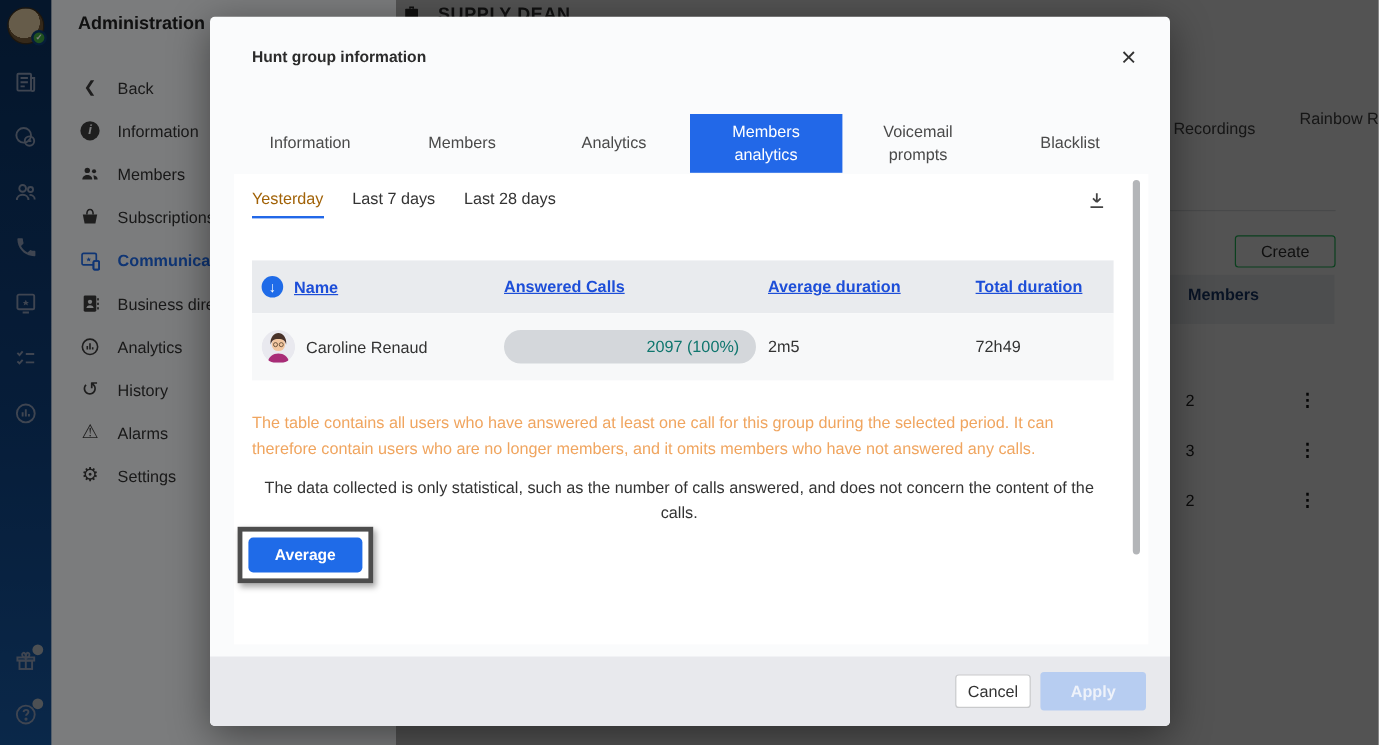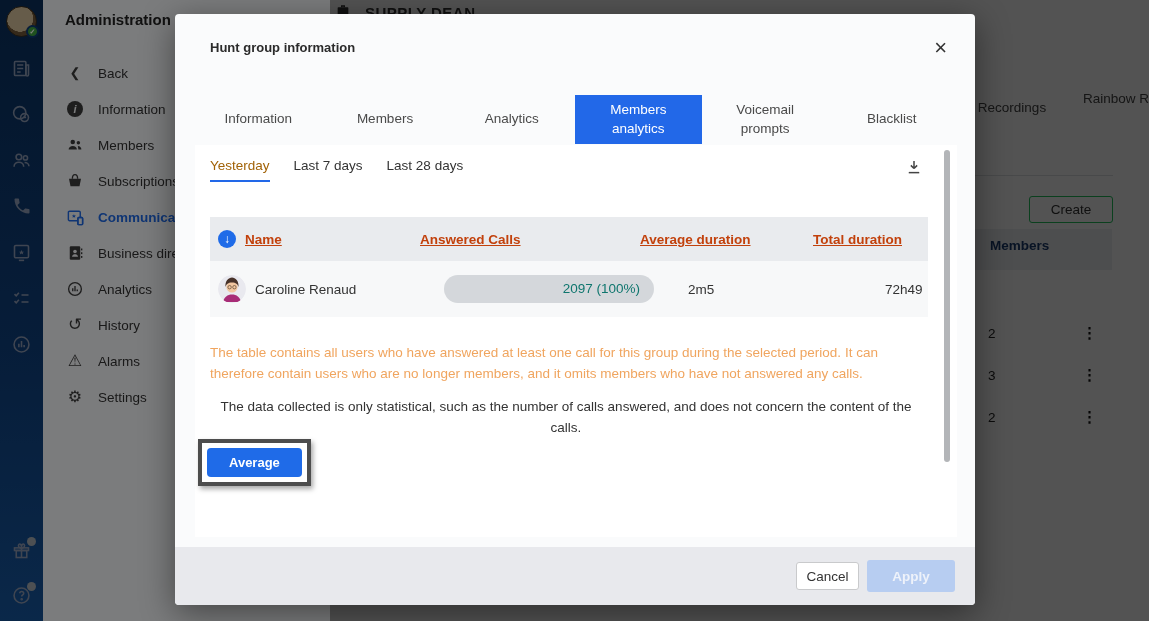--- a/index.html
+++ b/index.html
@@ -78,24 +78,24 @@
   }
   .m-tab.selected { background:#2268e8; color:#fff; }
   .m-panel { position:absolute; left:20px; top:131px; width:762px; height:392px; background:#fff; }
   .m-scrollbar { position:absolute; right:7px; top:5px; width:6px; height:312px; background:#b3b5b8; border-radius:3px; cursor:pointer; }
   .periods { position:absolute; left:15px; top:13px; display:flex; gap:24px; font-size:13.5px; }
   .period { color:#333; padding-bottom:7px; cursor:pointer; }
   .period.selected { color:#a16207; border-bottom:2px solid #2268e8; }
   .dl-icon { position:absolute; right:34px; top:13px; color:#444; cursor:pointer; }
   .m-table { position:absolute; left:15px; right:29px; top:72px; }
   .t-head { display:flex; align-items:center; height:44px; background:#e9ebee; }
-  .t-row  { display:flex; align-items:center; height:56px; background:#f7f8f9;gap:24px; }
+  .t-row  { display:flex; align-items:center; height:56px; background:#f7f8f9; }
   .c1 { width:210px; padding-left:8px; display:flex; align-items:center; gap:9px; }
   .c2 { width:220px; } .c3 { width:153px; } .c4 { flex:1;margin-left:20px; }
-  .th { font-size:13.5px; font-weight:700; color:#c2410c; text-decoration:underline; cursor:pointer; }
+  .th { font-size:13.5px; font-weight:700; color:#1d4ed8; text-decoration:underline; cursor:pointer; }
   .sort-ic {
     width:18px; height:18px; border-radius:50%; background:#1f6be8; color:#fff;
     font-size:12px; line-height:18px; text-align:center; flex:0 0 18px; cursor:pointer;
   }
   .cell-text { font-size:13.5px; color:#333; }
   .avatar { width:28px; height:28px; border-radius:50%; flex:0 0 28px; }
   .pill {
     width:210px; height:28px; background:#d4d7db; border-radius:14px;
     font-size:13.5px; color:#0f766e; text-align:right; line-height:28px; padding-right:14px;
   }

